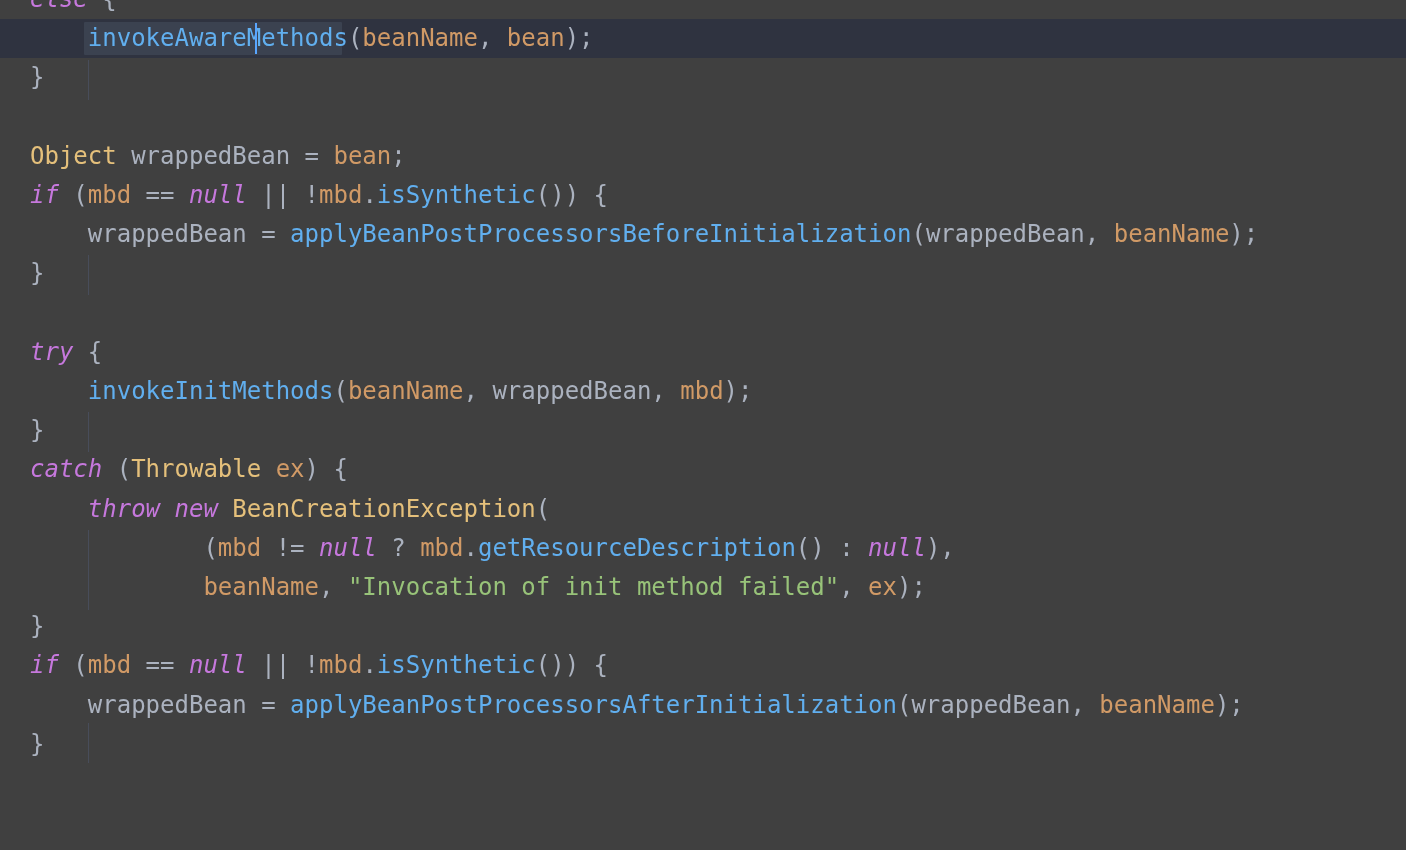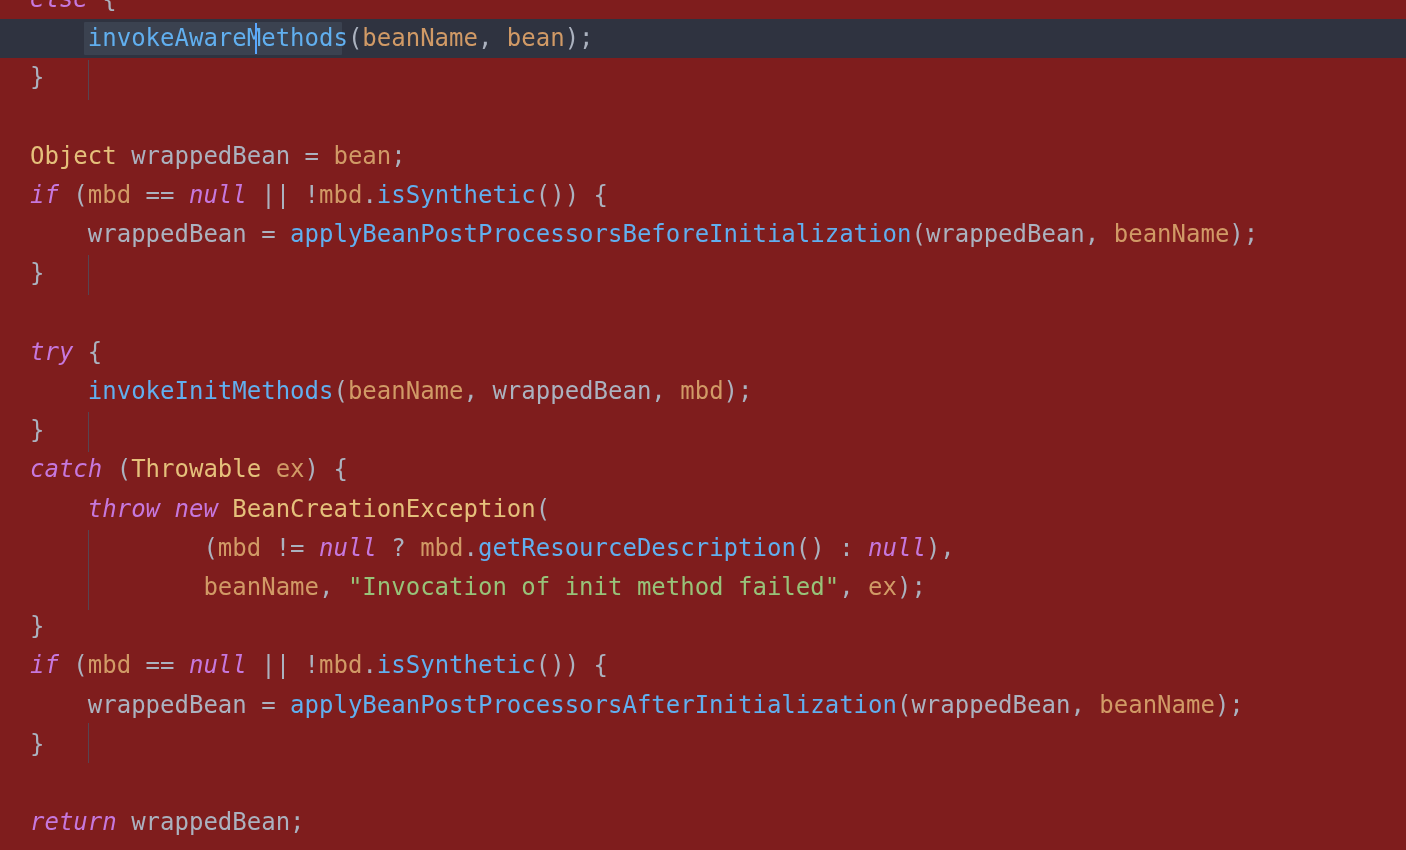--- a/index.html
+++ b/index.html
@@ -11,21 +11,21 @@
     width: 1406px;
     height: 850px;
     overflow: hidden;
     font-family: "DejaVu Sans Mono", monospace;
   }
 
   #editor {
     position: relative;
     width: 1406px;
     height: 850px;
-    background: #7f1d1d;
+    background: #404040;
     overflow: hidden;
   }
 
   
   .code-surface {
     position: absolute;
     left: 0;
     top: 0;
     width: 1406px;
     height: 850px;
@@ -98,21 +98,20 @@
       <div class="line" style="position: absolute; left: 0px; right: 0px; top: 411.2px;"><span class="t-punct" style="position: relative;">}</span></div>
       <div class="line" style="position: absolute; left: 0px; right: 0px; top: 450.4px;"><span class="t-kw" style="position: relative;">catch</span><span class="t-punct" style="position: relative;"> (</span><span class="t-type" style="position: relative;">Throwable</span><span class="t-plain" style="position: relative;"> </span><span class="t-var" style="position: relative;">ex</span><span class="t-punct" style="position: relative;">) {</span></div>
       <div class="line" style="position: absolute; left: 0px; right: 0px; top: 489.6px;"><span class="t-plain" style="position: relative;">    </span><span class="t-kw" style="position: relative;">throw</span><span class="t-plain" style="position: relative;"> </span><span class="t-kw" style="position: relative;">new</span><span class="t-plain" style="position: relative;"> </span><span class="t-type" style="position: relative;">BeanCreationException</span><span class="t-punct" style="position: relative;">(</span></div>
       <div class="line" style="position: absolute; left: 0px; right: 0px; top: 528.8px;"><span class="t-punct" style="position: relative;">            (</span><span class="t-var" style="position: relative;">mbd</span><span class="t-punct" style="position: relative;"> != </span><span class="t-kw" style="position: relative;">null</span><span class="t-punct" style="position: relative;"> ? </span><span class="t-var" style="position: relative;">mbd</span><span class="t-punct" style="position: relative;">.</span><span class="t-fn" style="position: relative;">getResourceDescription</span><span class="t-punct" style="position: relative;">() : </span><span class="t-kw" style="position: relative;">null</span><span class="t-punct" style="position: relative;">),</span></div>
       <div class="line" style="position: absolute; left: 0px; right: 0px; top: 568px;"><span class="t-plain" style="position: relative;">            </span><span class="t-var" style="position: relative;">beanName</span><span class="t-punct" style="position: relative;">, </span><span class="t-str" style="position: relative;">"Invocation of init method failed"</span><span class="t-punct" style="position: relative;">, </span><span class="t-var" style="position: relative;">ex</span><span class="t-punct" style="position: relative;">);</span></div>
       <div class="line" style="position: absolute; left: 0px; right: 0px; top: 607.2px;"><span class="t-punct" style="position: relative;">}</span></div>
       <div class="line" style="position: absolute; left: 0px; right: 0px; top: 646.4px;"><span class="t-kw" style="position: relative;">if</span><span class="t-punct" style="position: relative;"> (</span><span class="t-var" style="position: relative;">mbd</span><span class="t-punct" style="position: relative;"> == </span><span class="t-kw" style="position: relative;">null</span><span class="t-punct" style="position: relative;"> || !</span><span class="t-var" style="position: relative;">mbd</span><span class="t-punct" style="position: relative;">.</span><span class="t-fn" style="position: relative;">isSynthetic</span><span class="t-punct" style="position: relative;">()) {</span></div>
       <div class="line" style="position: absolute; left: 0px; right: 0px; top: 685.6px;"><span class="t-plain" style="position: relative;">    wrappedBean </span><span class="t-punct" style="position: relative;">= </span><span class="t-fn" style="position: relative;">applyBeanPostProcessorsAfterInitialization</span><span class="t-punct" style="position: relative;">(</span><span class="t-plain" style="position: relative;">wrappedBean</span><span class="t-punct" style="position: relative;">, </span><span class="t-var" style="position: relative;">beanName</span><span class="t-punct" style="position: relative;">);</span></div>
       <div class="line" style="position: absolute; left: 0px; right: 0px; top: 724.8px;"><span class="t-punct" style="position: relative;">}</span></div>
       <div class="line" style="position: absolute; left: 0px; right: 0px; top: 764px;"></div>
-      <div class="line" style="position: absolute; left: 0px; right: 0px; top: 803.2px;"><span class="t-kw" style="position: relative;">return</span><span class="t-plain" style="position: relative;"> wrappedBean</span><span class="t-punct" style="position: relative;">;</span></div>
     </div>
 <div class="guide" style="left: 88px; top: 60px; height: 40px;"></div>
     <div class="guide" style="left: 88px; top: 255px; height: 40px;"></div>
     <div class="guide" style="left: 88px; top: 412px; height: 40px;"></div>
     <div class="guide" style="left: 88px; top: 530px; height: 80px;"></div>
     <div class="guide" style="left: 88px; top: 723px; height: 40px;"></div>
     <div class="caret" style="left: 255.12px; top: 23.2px; height: 31.2px;"></div>
   </div>
 
 </body></html>

